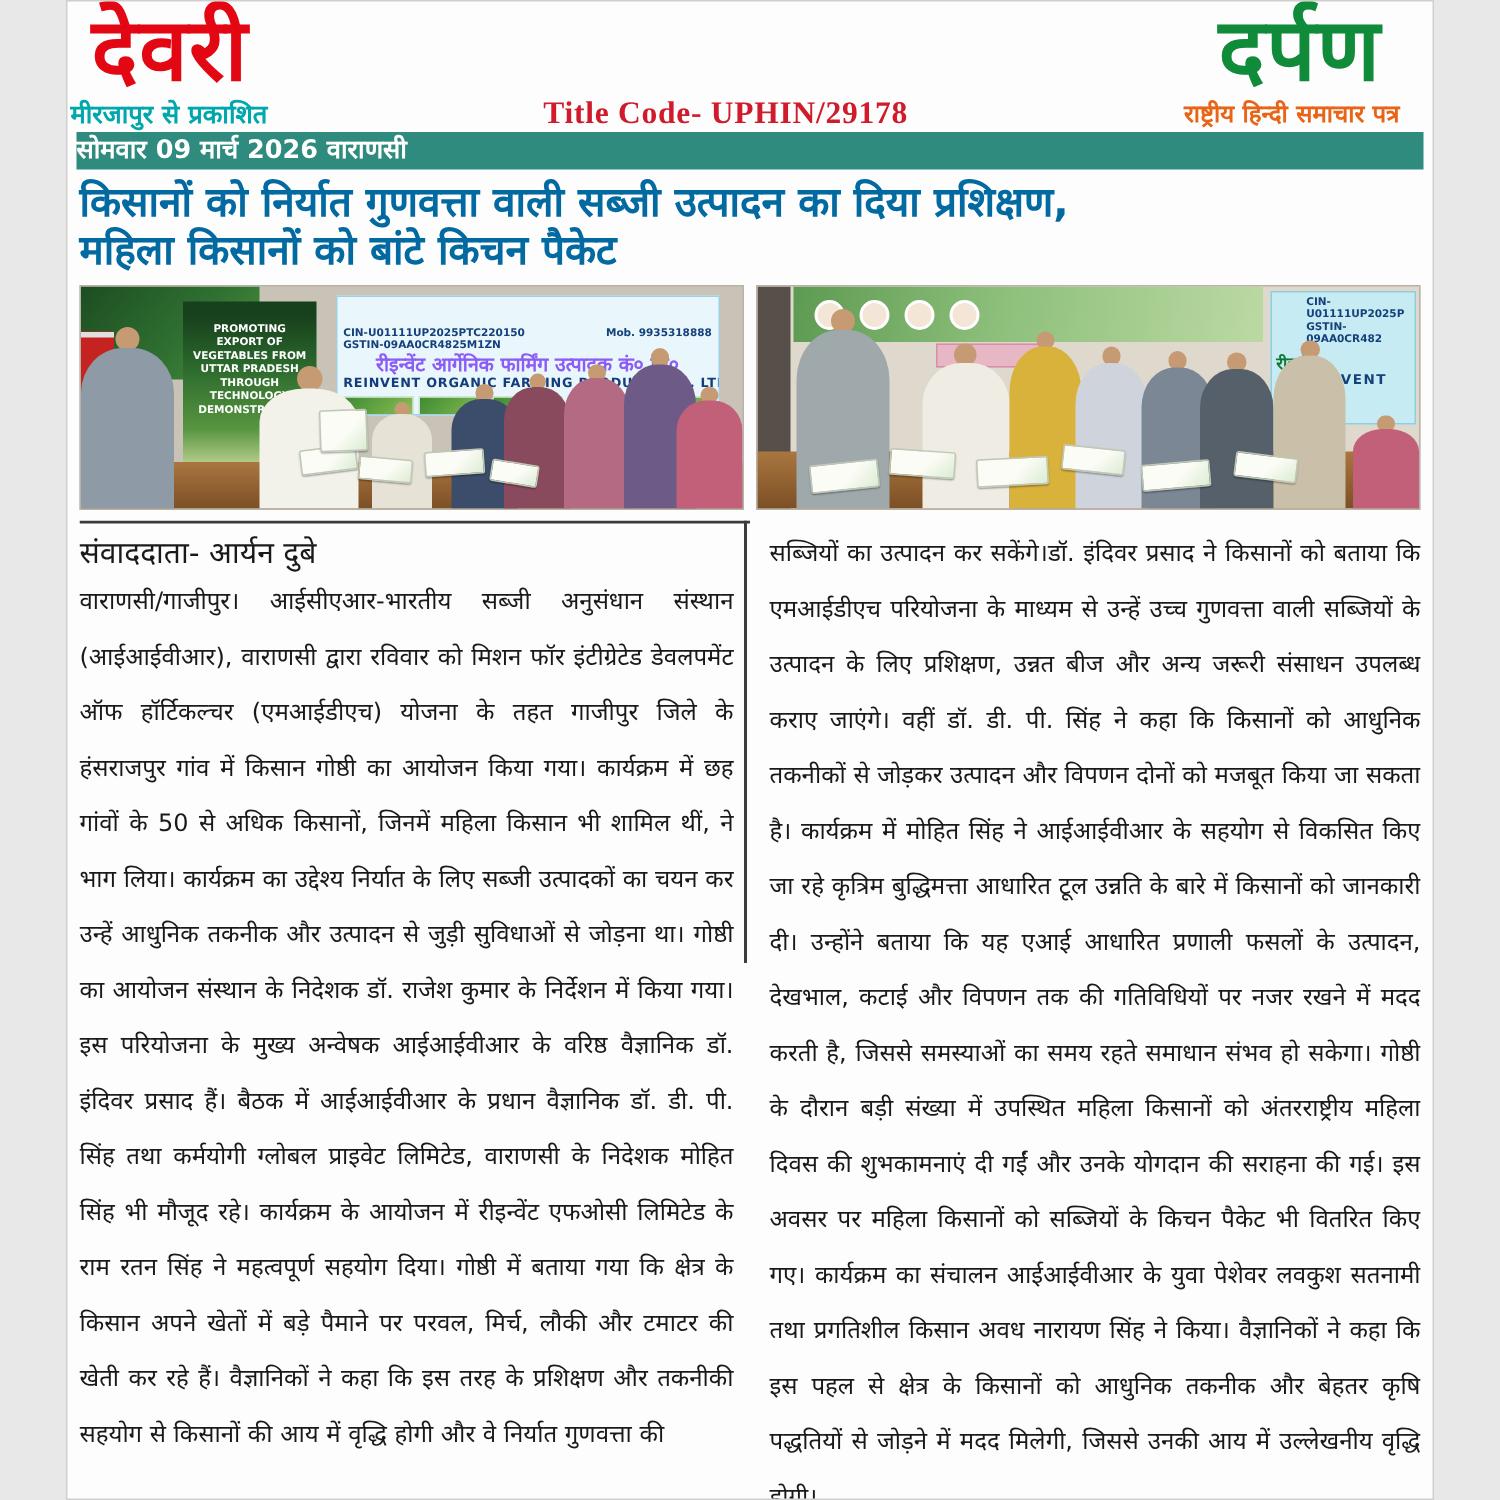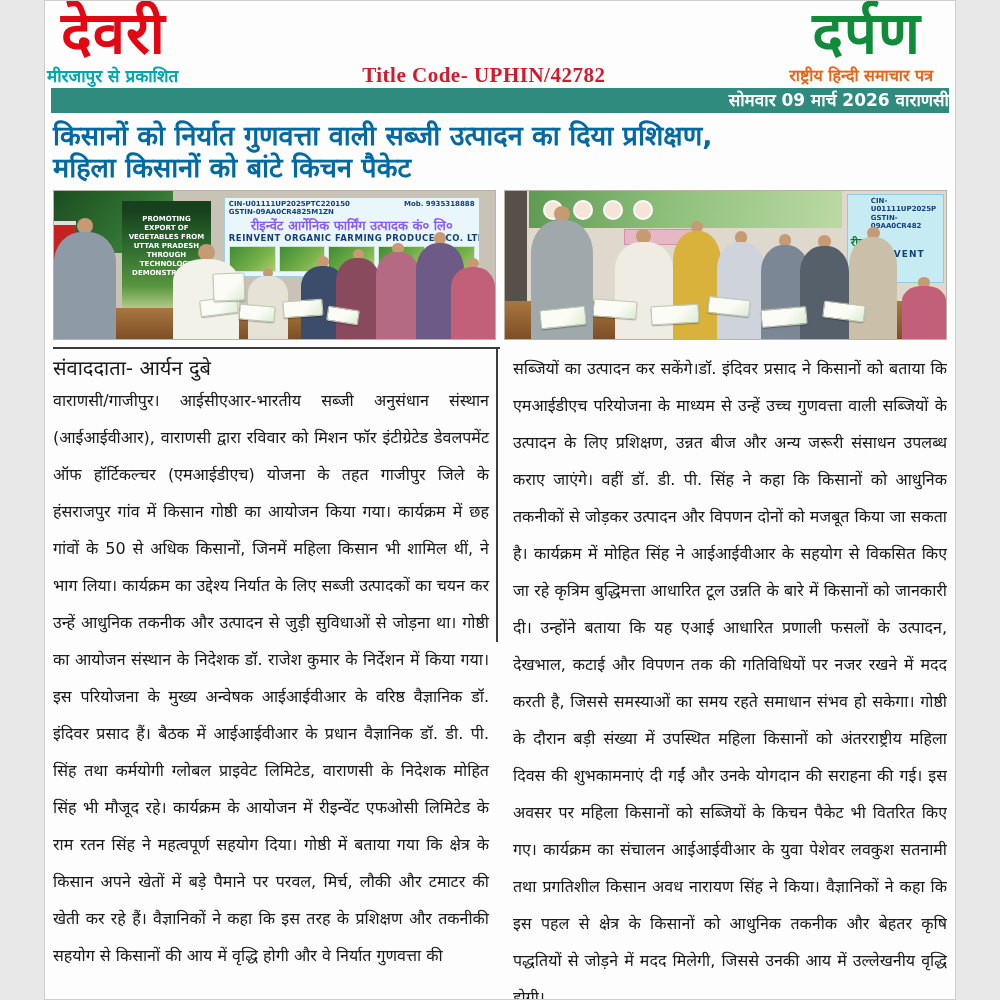--- a/index.html
+++ b/index.html
@@ -15,41 +15,41 @@
     font-size:58px;font-weight:800;letter-spacing:1px;white-space:nowrap;}
   .t-red{color:#e30613;}
   .t-green{color:#0f8b39;}
   .mast-row{display:flex;justify-content:space-between;align-items:center;
     padding:0 22px 0 2px;height:22px;margin-top:1px;}
   .pub-from{color:#00a7ad;font-weight:700;font-size:17px;}
   .title-code{color:#cf1b2b;font-weight:800;font-size:21px;
     font-family:"Liberation Serif","DejaVu Serif",serif;letter-spacing:.5px;}
   .tagline{color:#e86417;font-weight:700;font-size:16px;}
   .date-bar{margin:2px 6px 0 6px;height:25px;background:#2e8b7d;color:#ffffff;
-    font-weight:700;font-size:17px;text-align:right;line-height:25px;}
+    font-weight:700;font-size:17px;text-align:left;line-height:25px;}
   
   .headline{margin:7px 8px 6px 8px;color:#0369a1;
     font-size:27px;line-height:32px;font-weight:800;}
   
   .photos{display:flex;gap:8px;padding:0 8px;height:150px;}
   .photo{position:relative;flex:1;margin:0;overflow:hidden;background:#c9c2b6;border:1px solid #b9b2a6;}
   .photo-right{background:#ded8cd;}
   .ph-table{position:absolute;left:0;right:0;bottom:0;height:21%;
     background:linear-gradient(#a9763f,#7c4f26);}
   .foliage{position:absolute;left:0;top:0;width:27%;height:42%;
     background:linear-gradient(130deg,#1d4d22,#2f7031 55%,#4b9440);}
   .red-sign{position:absolute;left:0;top:20%;width:5%;height:38%;background:#c4231f;
     box-shadow:inset 0 4px 0 #e2dede,inset 0 -4px 0 #e2dede;}
   .v-banner{position:absolute;left:15.5%;top:7%;width:20%;height:76%;
     background:linear-gradient(#17401c 8%,#2d6b2e 40%,#57953f 75%,#c8d89a);
     color:#fff;font-size:7px;font-weight:700;text-align:center;
     padding:14px 4px 0 4px;box-sizing:border-box;line-height:9px;}
   .main-banner{position:absolute;left:38.5%;top:4%;width:58%;height:54%;
     background:#e9f6fb;border:1px solid #9fd0e4;box-sizing:border-box;
-    padding:2px 4px;overflow:hidden;}
+    padding:20px 4px;overflow:hidden;}
   .bn-meta{display:flex;justify-content:space-between;color:#14407c;
     font-size:7px;font-weight:700;line-height:8px;}
   .bn-hindi{color:#8b5cf6;font-weight:800;font-size:13px;line-height:15px;
     text-align:center;margin-top:2px;white-space:nowrap;}
   .bn-eng{color:#123d7a;font-weight:700;font-size:8.5px;text-align:center;
     letter-spacing:.5px;white-space:nowrap;}
   .bn-veg{display:flex;gap:3px;margin-top:3px;height:26px;}
   .bn-veg span{flex:1;background:linear-gradient(135deg,#3f8c33,#76b04a 60%,#a9cf6b);
     border:1px solid #cfe4d2;}
   .cabinet{position:absolute;left:0;top:0;width:5%;height:100%;background:#57504a;}
@@ -89,21 +89,21 @@
 
 <div class="page">
 
   <header class="masthead">
     <div class="mast-title">
       <span class="t-red">देवरी</span>
       <span class="t-green">दर्पण</span>
     </div>
     <div class="mast-row">
       <span class="pub-from">मीरजापुर से प्रकाशित</span>
-      <span class="title-code">Title Code- UPHIN/42782</span>
+      <span class="title-code">Title Code- UPHIN/29178</span>
       <span class="tagline">राष्ट्रीय हिन्दी समाचार पत्र</span>
     </div>
     <div class="date-bar">सोमवार 09 मार्च 2026 वाराणसी</div>
   </header>
 
   <h1 class="headline">
     <span>किसानों को निर्यात गुणवत्ता वाली सब्जी उत्पादन का दिया प्रशिक्षण,</span><br>
     <span>महिला किसानों को बांटे किचन पैकेट</span>
   </h1>
 

